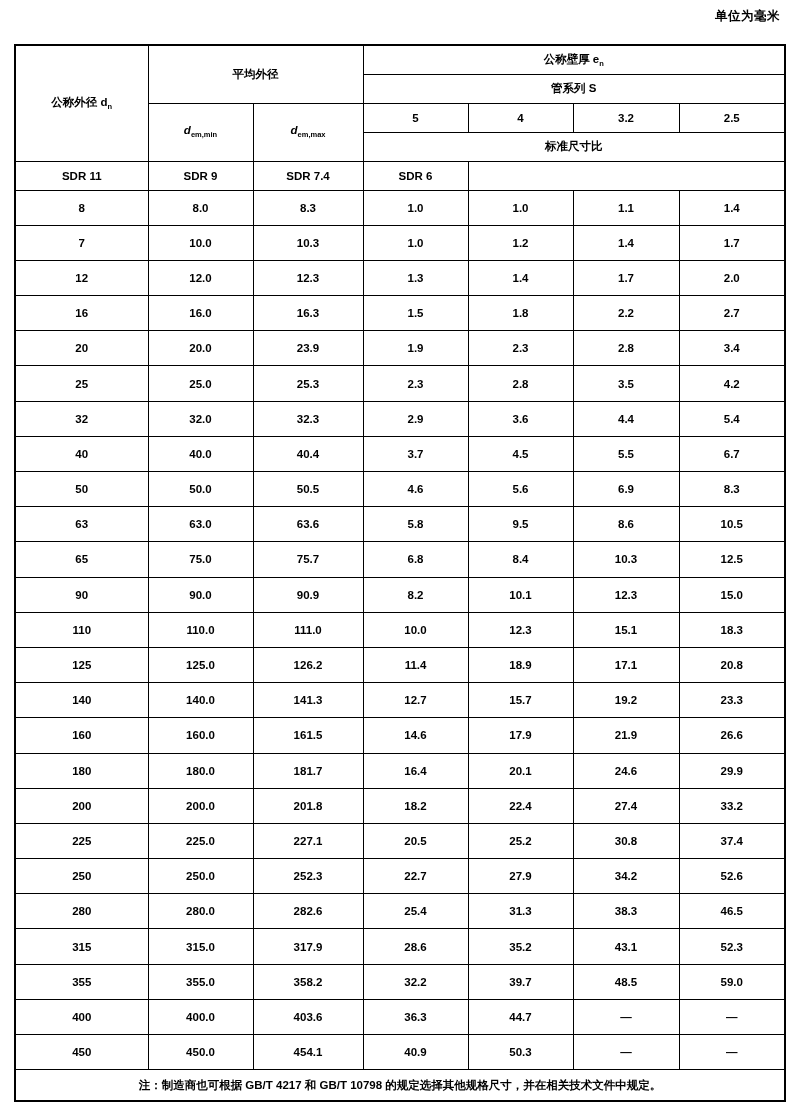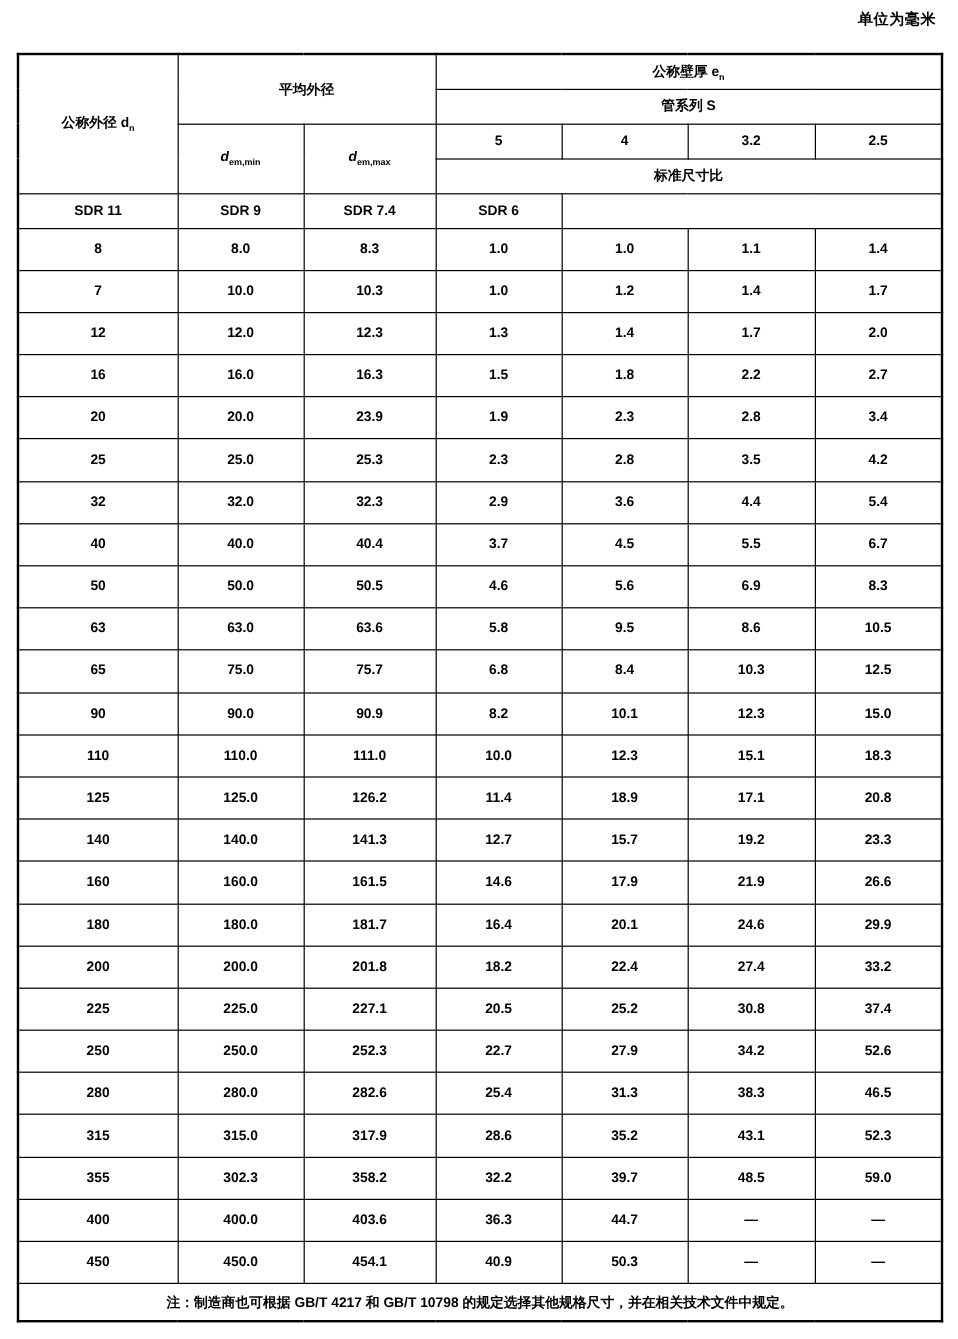--- a/index.html
+++ b/index.html
@@ -338,21 +338,21 @@
           <td>315</td>
           <td>315.0</td>
           <td>317.9</td>
           <td>28.6</td>
           <td>35.2</td>
           <td>43.1</td>
           <td>52.3</td>
         </tr>
         <tr>
           <td>355</td>
-          <td>302.3</td>
+          <td>355.0</td>
           <td>358.2</td>
           <td>32.2</td>
           <td>39.7</td>
           <td>48.5</td>
           <td>59.0</td>
         </tr>
         <tr>
           <td>400</td>
           <td>400.0</td>
           <td>403.6</td>

